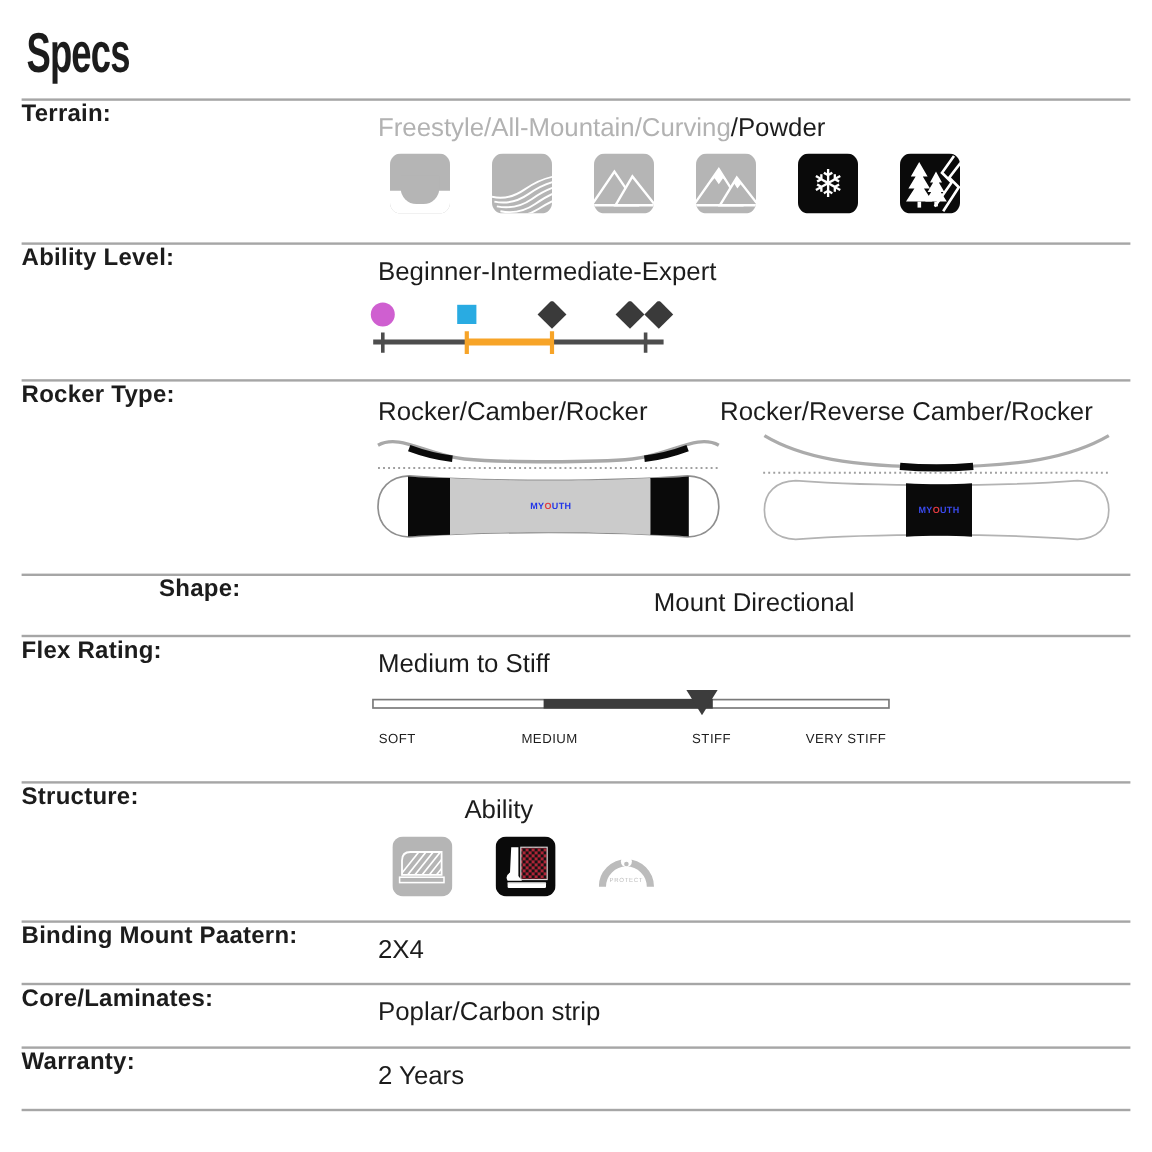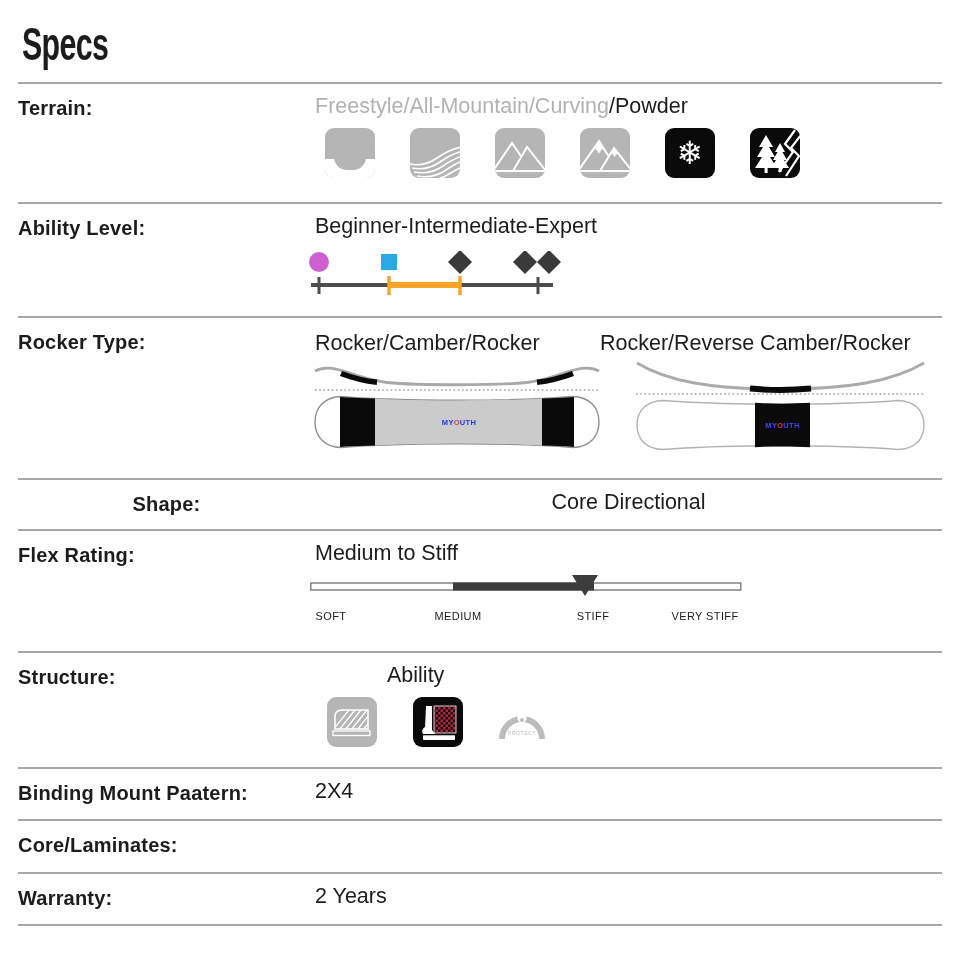--- a/index.html
+++ b/index.html
@@ -8,21 +8,21 @@
   
   .title-block{height:82px;position:relative;}
   .title-block h1{
     margin:0;position:absolute;left:4px;top:20px;
     font-size:46px;font-weight:700;letter-spacing:-1px;line-height:1;
     transform:scale(0.66,1.02);transform-origin:left top;white-space:nowrap;
   }
   
   .row{display:flex;border-top:2px solid #a6a6a6;position:relative;}
   .row.last{border-bottom:2px solid #a6a6a6;}
-  .label{flex:0 0 297px;font-weight:700;font-size:20px;padding-top:13px;letter-spacing:.2px;}
+  .label{flex:0 0 297px;font-weight:700;font-size:20px;letter-spacing:.2px;}
   .content{flex:1;position:relative;}
   .value-line{padding-top:9px;font-size:21.5px;line-height:26px;white-space:nowrap;}
   .gray{color:#b2b2b2;}
   .dark{color:#1c1c1c;}
   
   .icon-row{display:flex;margin-top:9px;margin-left:10px;gap:35px;}
   .icon-row svg{display:block;}
   
   .slider-svg{display:block;margin-top:12px;margin-left:-8px;}
   
@@ -182,21 +182,21 @@
         <path d="M30,40.5 C14,41 4,50 4,65 C4,80 14,89 30,89.5 C95,84.5 200,84.5 265,89.5 C281,89 291,80 291,65 C291,50 281,41 265,40.5 C200,45.5 95,45.5 30,40.5 Z" fill="#ffffff" stroke="#b3b3b3" stroke-width="1.4"></path>
         <path d="M122,42.8 C140,43.9 160,43.9 177,42.8 L177,87.2 C160,86.1 140,86.1 122,87.2 Z" fill="#0a0a0a"></path>
         <text x="149.5" y="67.5" text-anchor="middle" font-size="7.5" font-weight="bold" letter-spacing="0.3" font-family="Liberation Sans, sans-serif"><tspan fill="#3b4bf0">MY</tspan><tspan fill="#e23a3f">O</tspan><tspan fill="#3b4bf0">UTH</tspan></text>
       </svg>
     </div>
   </div>
 
   <div class="row" style="height:49px;text-align:center;">
     <div class="label">Shape:</div>
     <div class="content">
-        <div class="value-line dark">Core Directional</div>
+        <div class="value-line dark">Mount Directional</div>
       </div>
   </div>
 
   <div class="row" style="height:120px;">
     <div class="label">Flex Rating:</div>
     <div class="content">
       <div class="value-line dark">Medium to Stiff</div>
       <div class="flex-viz">
         <svg width="450" height="36" viewBox="0 0 450 36">
           <rect x="0.8" y="13" width="430" height="7" fill="#ffffff" stroke="#7a7a7a" stroke-width="1.4"></rect>
@@ -263,20 +263,23 @@
 
   <div class="row" style="height:50px;">
     <div class="label">Binding Mount Paatern:</div>
     <div class="content">
         <div class="value-line dark">2X4</div>
       </div>
   </div>
 
   <div class="row" style="height:51px;">
     <div class="label">Core/Laminates:</div>
+    <div class="content">
+        <div class="value-line dark">Poplar/Carbon strip</div>
+      </div>
   </div>
 
   <div class="row last" style="height:50px;">
     <div class="label">Warranty:</div>
     <div class="content">
         <div class="value-line dark">2 Years</div>
       </div>
   </div>
 
 </div>

